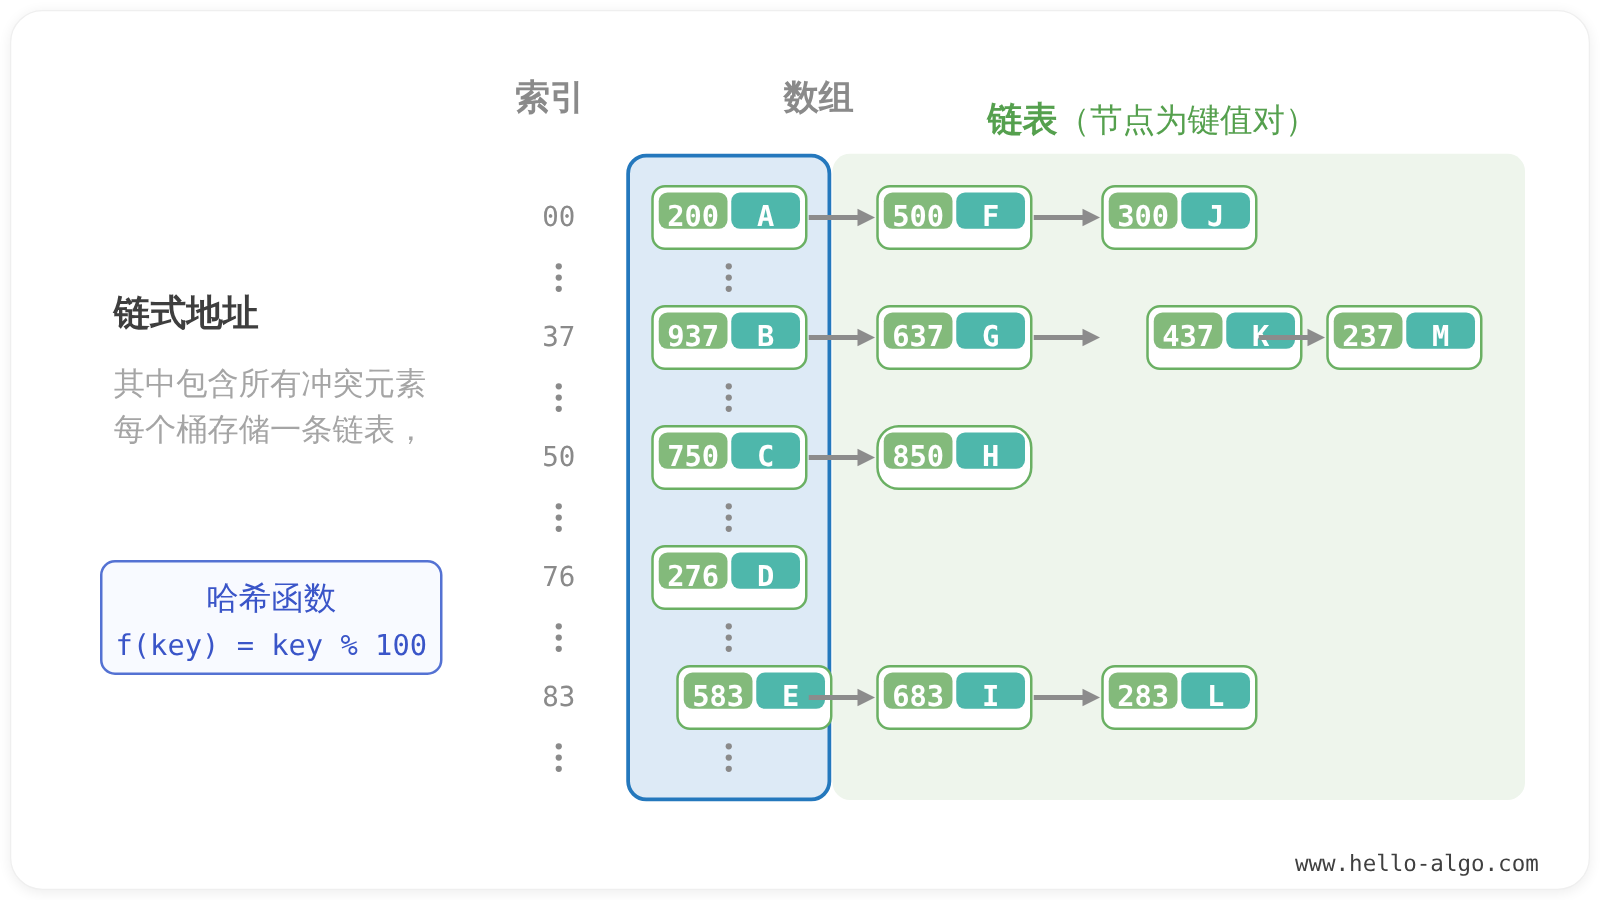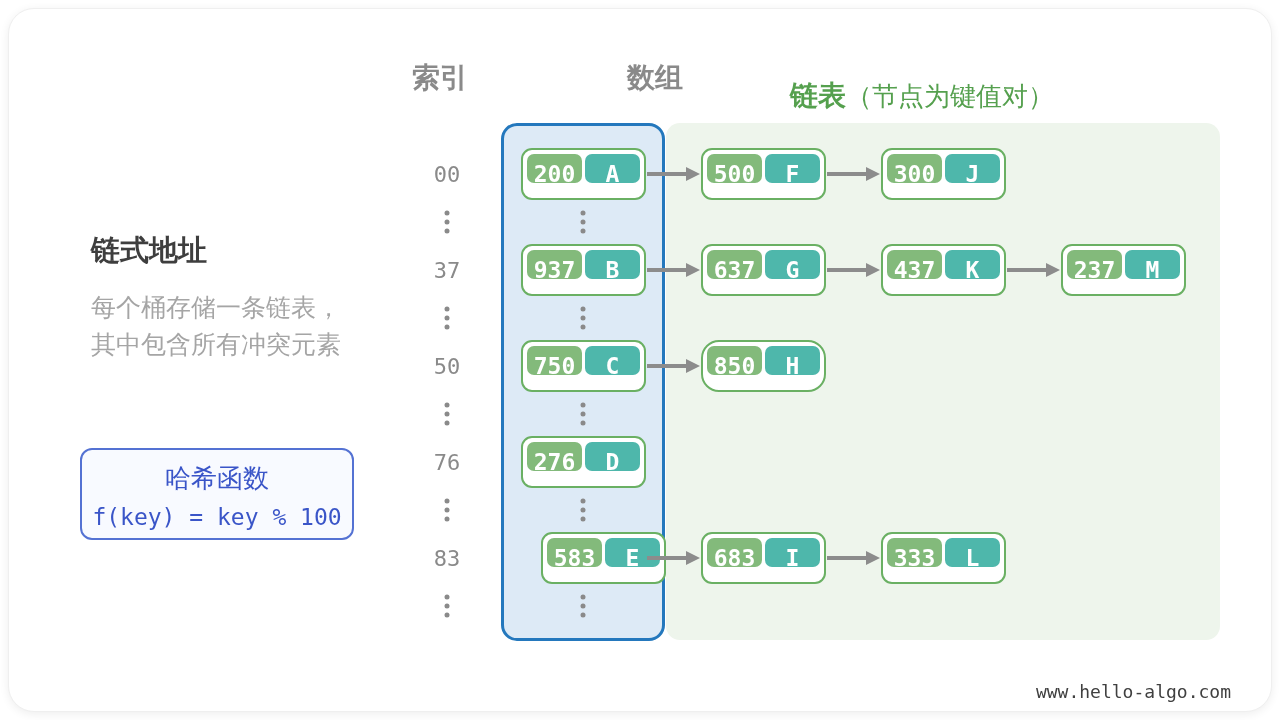--- a/index.html
+++ b/index.html
@@ -100,21 +100,21 @@
         <div class="head"></div>
       </div>
       <div class="node" style="left: 692px; top: 235px;">
         <div class="cell key">637</div>
         <div class="cell val">G</div>
       </div>
       <div class="arrow" style="left: 818px; top: 254px; width: 53px;">
         <div class="line"></div>
         <div class="head"></div>
       </div>
-      <div class="node" style="left: 872px; top: 235px;">
+      <div class="node" style="left: 908px; top: 235px;">
         <div class="cell key">437</div>
         <div class="cell val">K</div>
       </div>
       <div class="arrow" style="left: 998px; top: 254px; width: 53px;">
         <div class="line"></div>
         <div class="head"></div>
       </div>
       <div class="node" style="left: 1052px; top: 235px;">
         <div class="cell key">237</div>
         <div class="cell val">M</div>
@@ -178,39 +178,39 @@
       </div>
       <div class="node" style="left: 692px; top: 523px;">
         <div class="cell key">683</div>
         <div class="cell val">I</div>
       </div>
       <div class="arrow" style="left: 818px; top: 542px; width: 53px;">
         <div class="line"></div>
         <div class="head"></div>
       </div>
       <div class="node" style="left: 872px; top: 523px;">
-        <div class="cell key">333</div>
+        <div class="cell key">283</div>
         <div class="cell val">L</div>
       </div>
       <div class="dots" style="left: 438px; top: 597px;">
         <i></i>
         <i></i>
         <i></i>
       </div>
       <div class="dots" style="left: 574px; top: 597px;">
         <i></i>
         <i></i>
         <i></i>
       </div>
     </div>
 
   <div class="left-title">链式地址</div>
   <div class="left-desc">
+    <div>其中包含所有冲突元素</div>
     <div>每个桶存储一条链表，</div>
-    <div>其中包含所有冲突元素</div>
   </div>
 
   <div class="hash-box">
     <div class="hash-title">哈希函数</div>
     <div class="hash-formula">f(key) = key % 100</div>
   </div>
 
   <div class="watermark">www.hello-algo.com</div>
 </div>
 

